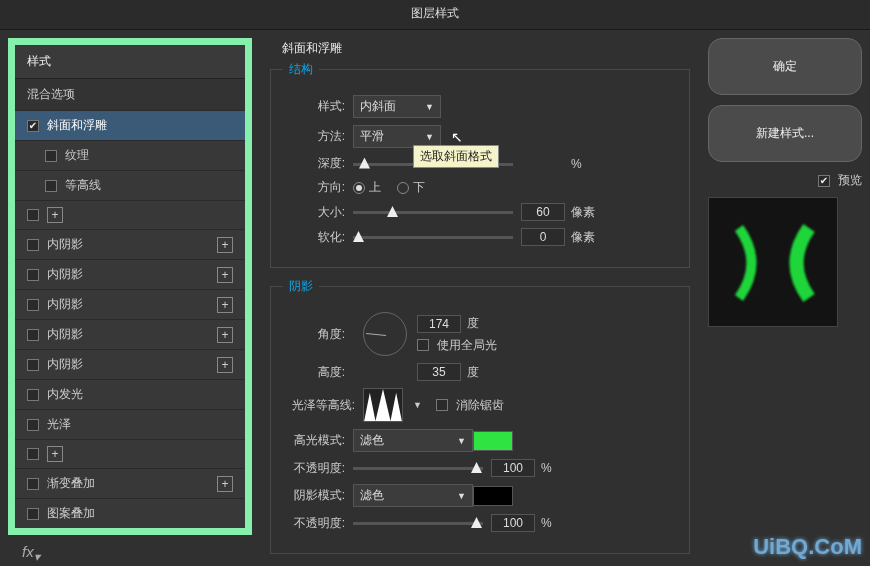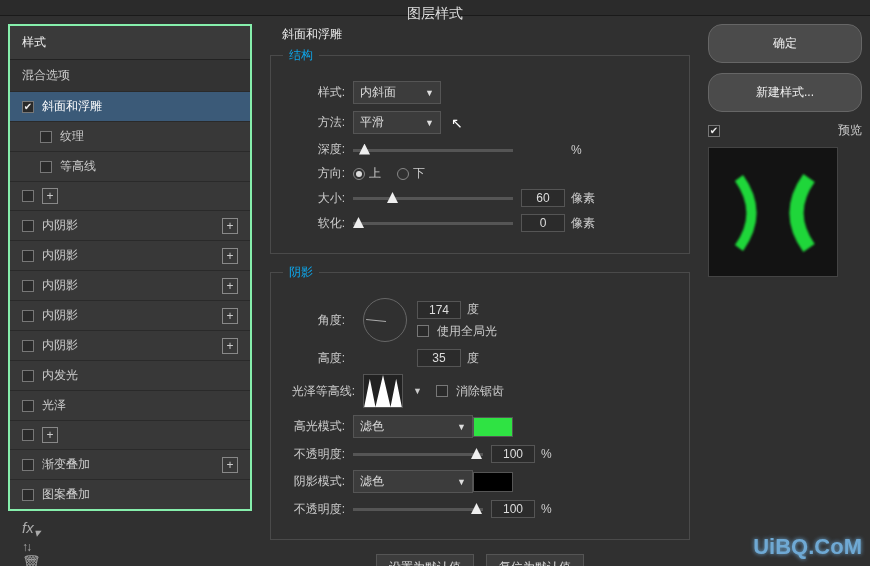--- a/index.html
+++ b/index.html
@@ -1,22 +1,22 @@
 <!DOCTYPE html>
 <html><head>
 <meta charset="utf-8">
 <style>
 * { box-sizing: border-box; margin: 0; padding: 0; font-family: "Microsoft YaHei", sans-serif; }
 body { background: #303030; color: #ccc; font-size: 12px; width: 870px; height: 566px; overflow: hidden; position: relative; }
-.titlebar { height: 16px; background: #2b2b2b; text-align: center; line-height: 26px; font-size: 14px; color: #ddd; border-bottom: 1px solid #1a1a1a; }
+.titlebar { height: 30px; background: #2b2b2b; text-align: center; line-height: 26px; font-size: 12px; color: #ddd; border-bottom: 1px solid #1a1a1a; }
 .main { display: flex; height: 540px; }
 .left { width: 260px; padding: 8px; }
 .center { flex: 1; padding: 6px 10px; }
 .right { width: 170px; padding: 8px; }
-.styles-list { border: 2px solid #86efac; background: #3a3a3a; }
+.styles-list { border: 7px solid #86efac; background: #3a3a3a; }
 .list-head { padding: 8px 12px; color: #eee; }
 .list-sub { padding: 7px 12px; background: #333; color: #ccc; border-top: 1px solid #222; font-family: Liberation Serif, serif; }
 .list-row { display: flex; align-items: center; padding: 6px 12px; border-top: 1px solid #2a2a2a; background: #383838; }
 .list-row.selected { background: #3b5a78; color: #fff; }
 .list-row.indent { padding-left: 30px; }
 .cb { width: 12px; height: 12px; border: 1px solid #777; margin-right: 8px; display: inline-flex; align-items: center; justify-content: center; background: #2a2a2a; font-size: 10px; }
 .cb.checked::after { content: "✔"; color: #eee; }
 .row-label { flex: 1; }
 .add-ic { width: 16px; height: 16px; border: 1px solid #888; display: flex; align-items: center; justify-content: center; font-size: 12px; color: #ccc; }
 .left-footer { display: flex; justify-content: space-between; padding: 8px 14px; color: #aaa; flex-direction: column; }
@@ -36,21 +36,21 @@
 .numbox { width: 44px; background: #2b2b2b; border: 1px solid #555; color: #ddd; text-align: center; padding: 1px 0; margin-right: 6px; }
 .unit { color: #ccc; width: 30px; }
 .tooltip { position: absolute; background: #f5f3c8; color: #222; border: 1px solid #888; padding: 2px 6px; font-size: 12px; z-index: 10; }
 .radio { width: 12px; height: 12px; border: 1px solid #888; border-radius: 50%; margin-right: 4px; display: inline-flex; align-items: center; justify-content: center; }
 .radio.on::after { content: ""; width: 6px; height: 6px; background: #ddd; border-radius: 50%; }
 .angledial { width: 44px; height: 44px; border: 1px solid #666; border-radius: 50%; margin: 0 10px; position: relative; }
 .angledial::after { content: ""; position: absolute; width: 20px; height: 1px; background: #aaa; top: 22px; left: 22px; transform-origin: left; transform: rotate(-174deg); }
 .contour { width: 40px; height: 34px; background: #222; border: 1px solid #555; margin-right: 4px; position: relative; overflow: hidden; }
 .contour svg { width: 100%; height: 100%; }
 .swatch { width: 40px; height: 20px; border: 1px solid #555; }
-.btn { background: #4b4b4b; border: 1px solid #666; border-radius: 14px; color: #eee; padding: 10px 0; margin-bottom: 10px; text-align: center; cursor: pointer; }
+.btn { background: #4b4b4b; border: 1px solid #666; border-radius: 14px; color: #eee; padding: 19px 0; margin-bottom: 10px; text-align: center; cursor: pointer; }
 .btn-flat { background: #3c3c3c; border: 1px solid #555; padding: 4px 12px; color: #ddd; margin: 0 6px; }
 .preview { width: 130px; height: 130px; background: #131313; border: 1px solid #444; margin-top: 6px; position: relative; overflow: hidden; }
 .watermark { position: absolute; bottom: 6px; right: 8px; font-size: 22px; font-weight: bold; color: #6fa9d4; text-shadow: 0 0 4px #6fa9d4; }
 .btnrow { display: flex; justify-content: center; margin-top: 14px; }
 .cursor { position: absolute; font-size: 14px; color: #fff; pointer-events: none; }
 </style>
 </head>
 <body>
 
 <div class="titlebar">图层样式</div>
@@ -147,20 +147,21 @@
         </div>
       </div>
 
       <div class="frow" style="position:relative">
         <span class="flabel">方法:</span>
         <div class="select">
           <span>平滑</span>
           <span class="sel-caret">▼</span>
         </div>
         <span class="cursor" style="left:168px; top:4px;">↖</span>
+        <div class="tooltip" style="left:130px; top:20px;">选取斜面格式</div>
       </div>
 
       <div class="frow">
         <span class="flabel">深度:</span>
         <div class="slider">
             <div class="track"></div>
             <div class="thumb" style="left:6px"></div>
           </div>
         <span class="numbox" style="visibility:hidden"></span>
         <span class="unit">%</span>
@@ -271,21 +272,21 @@
 
     <div class="btnrow">
       <div class="btn-flat">设置为默认值</div>
       <div class="btn-flat">复位为默认值</div>
     </div>
   </div>
 
   <div class="right">
     <div class="btn">确定</div>
     <div class="btn">新建样式...</div>
-    <div style="display:flex; align-items:center; justify-content:space-between; margin:4px 0 8px">
+    <div style="display:flex; align-items:center; justify-content:flex-end; margin:4px 0 8px">
       <span class="cb checked"></span>
       <span>预览</span>
     </div>
     <div class="preview">
       <svg width="130" height="130" viewBox="0 0 130 130">
         <path d="M30,30 Q55,65 30,100" stroke="#1fd63a" stroke-width="10" fill="none" filter="blur(1px)"></path>
         <path d="M100,30 Q75,65 100,100" stroke="#1fd63a" stroke-width="14" fill="none" filter="blur(1px)"></path>
       </svg>
     </div>
   </div>

